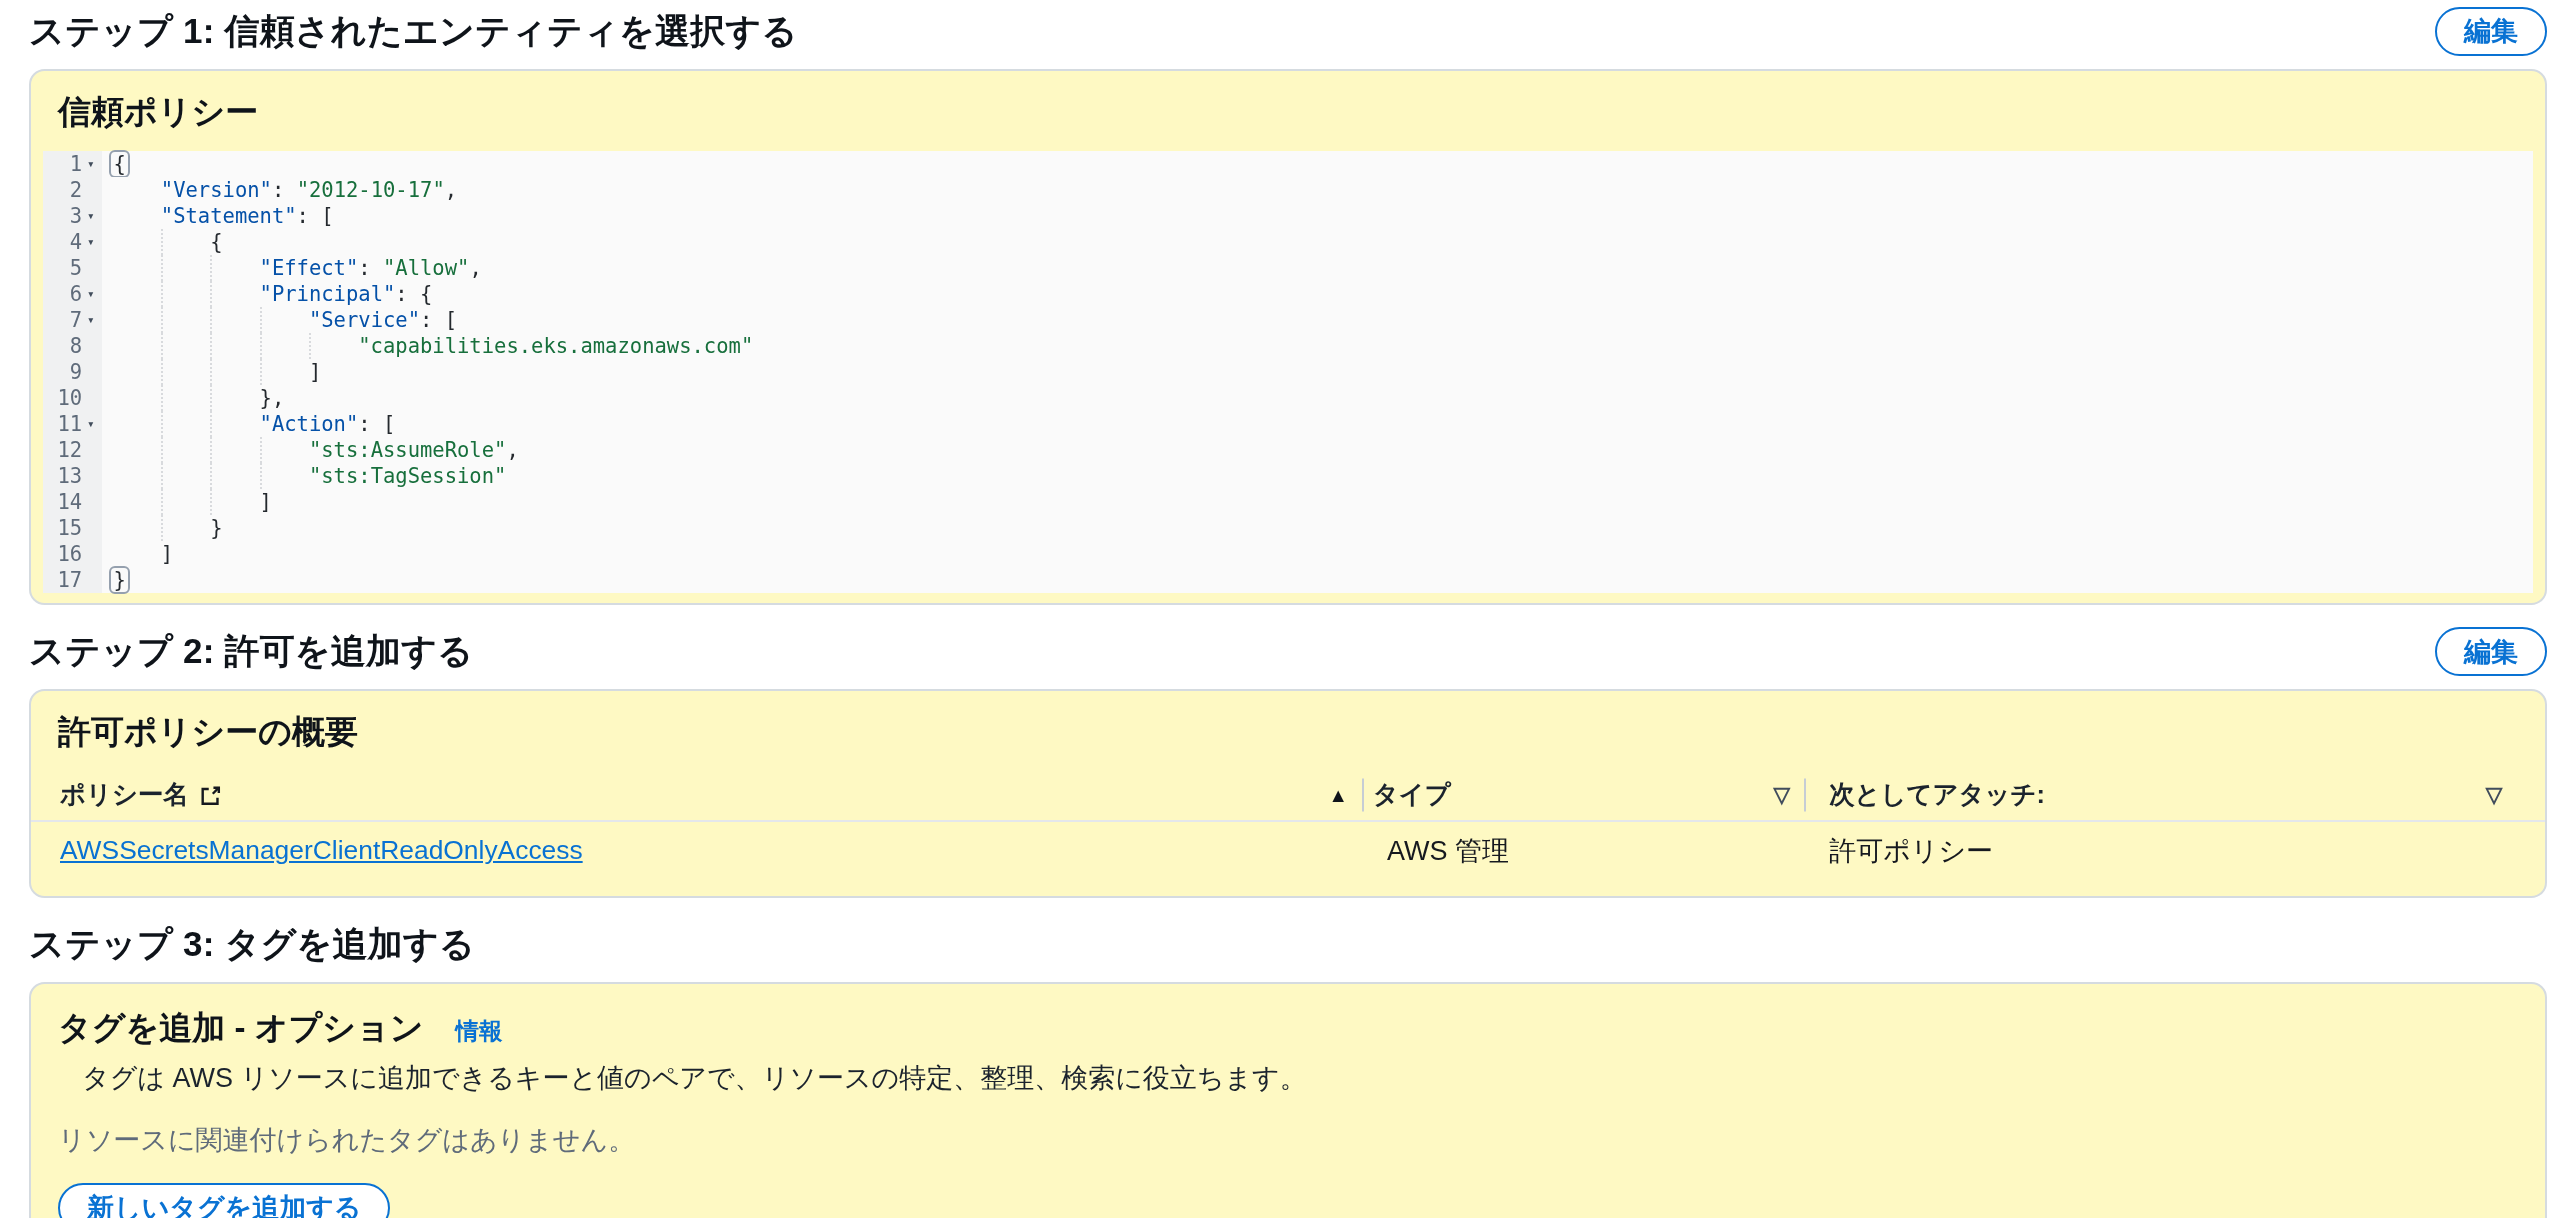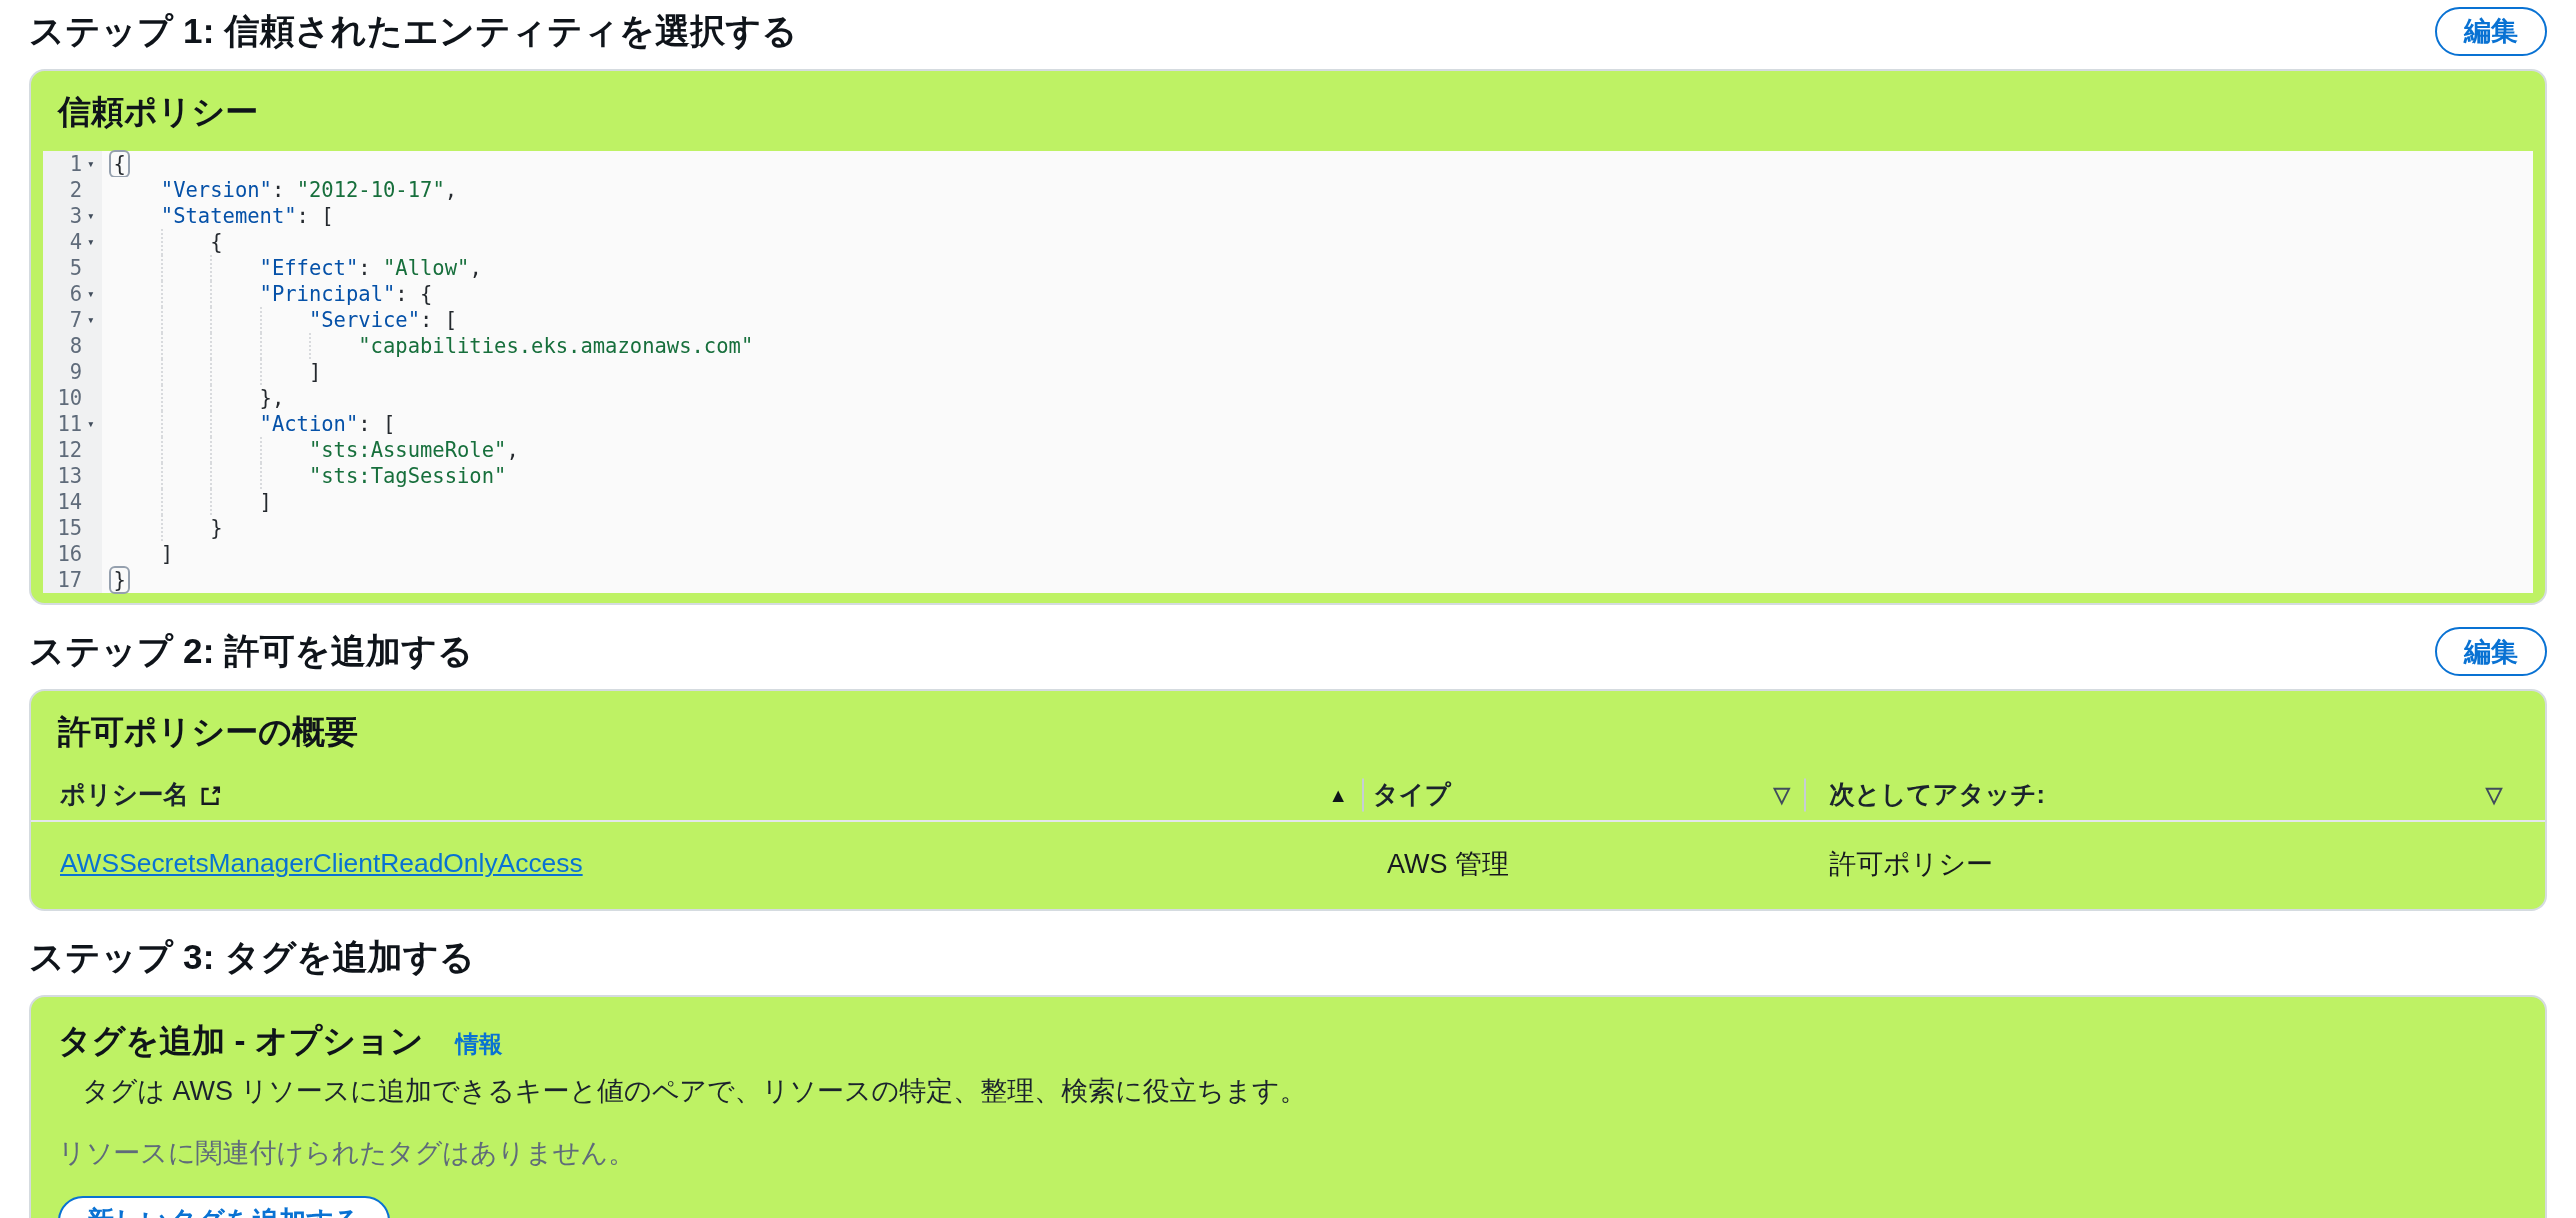--- a/index.html
+++ b/index.html
@@ -27,21 +27,21 @@
   }
   .page{padding:5.9px 29px 0 29px;}
 
   
   .section-header{display:flex;justify-content:space-between;align-items:center;height:51px;}
   .section-header.gap-top{margin-top:21.5px;}
   .step-title{font-size:35px;font-weight:700;color:var(--heading);margin:0;letter-spacing:0.2px;}
 
   
   .card{
-    border:2px solid var(--border);border-radius:15.6px;background:#bef264;margin-top:11.7px;
+    border:2px solid var(--border);border-radius:15.6px;background:#fef9c3;margin-top:11.7px;
   }
   .card-title{font-size:33px;font-weight:700;color:var(--heading);}
 
   
   .btn-outline{
     display:inline-flex;align-items:center;justify-content:center;
     border:2.9px solid var(--accent);color:var(--accent);background:#fff;
     border-radius:25.4px;padding:4.9px 27px;font-size:27px;font-weight:700;
     font-family:"Liberation Sans",sans-serif;cursor:pointer;white-space:nowrap;
   }
@@ -80,21 +80,21 @@
   .c2{width:18%;padding-left:11px;}
   .c3{width:29%;padding-left:25.4px;}
   .th.c2::before,.th.c3::before{
     content:"";position:absolute;left:0;top:50%;transform:translateY(-50%);
     width:2px;height:33px;background:#c6cdd5;
   }
   .sort{margin-left:auto;padding-right:13.7px;}
   .sort-asc{font-size:19.6px;color:#0f141a;}
   .sort-none{font-size:21.5px;color:#414d5c;}
   .ext-icon{margin-left:11.7px;display:inline-flex;}
-  .trow{display:flex;align-items:center;padding:24px 29px 27px 29px;font-size:27px;color:var(--text);}
+  .trow{display:flex;align-items:center;padding:11px 29px 27px 29px;font-size:27px;color:var(--text);}
   .td{overflow:hidden;text-overflow:ellipsis;white-space:nowrap;}
   .td.c2,.td.c3{padding-left:25.4px;}
   a.plink{color:var(--accent);text-decoration:underline;font-size:26.4px;}
 
   
   .card3{padding:21.5px 27px 23.5px 27px;}
   .title-row{display:flex;align-items:baseline;gap:32px;}
   .info-link{color:var(--accent);font-size:23.5px;font-weight:700;text-decoration:none;}
   .tag-desc{margin-top:9.8px;font-size:27px;color:#1b232d;margin-left:24px;}
   .tag-empty{margin-top:25.4px;font-size:27px;color:var(--muted);}

